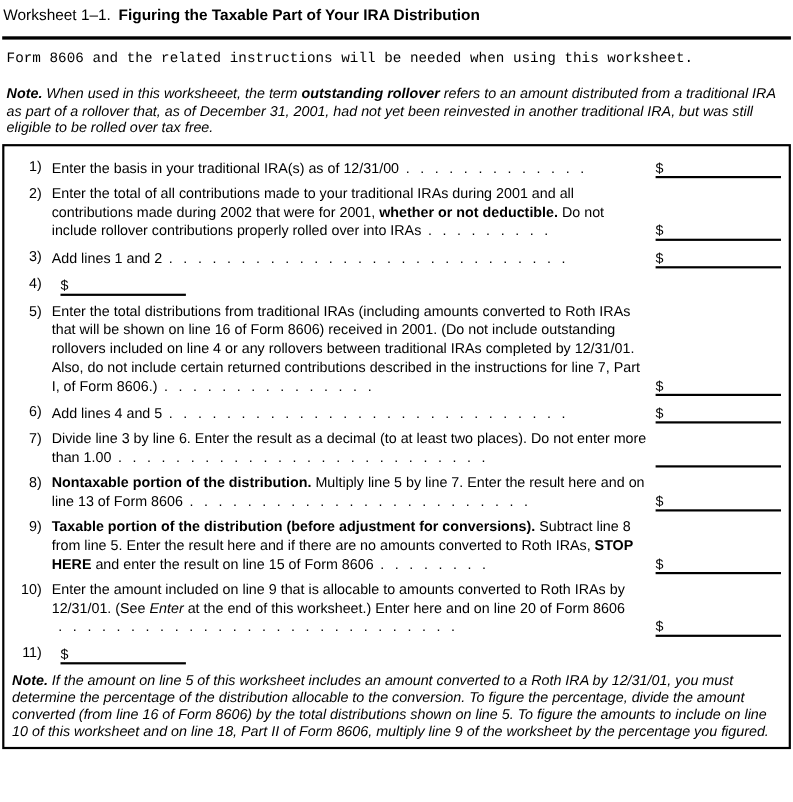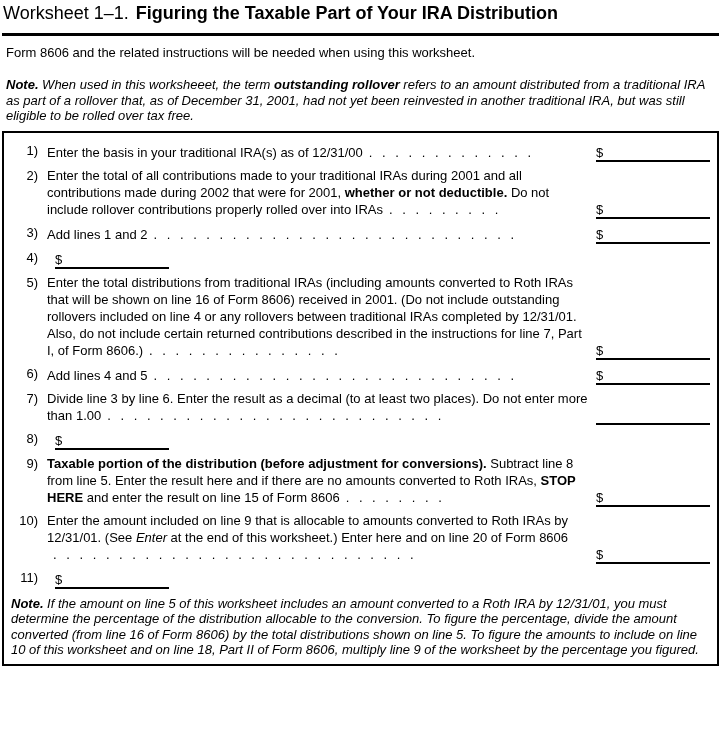--- a/index.html
+++ b/index.html
@@ -1,25 +1,25 @@
 <!DOCTYPE html>
 <html><head>
 <meta charset="utf-8">
 <style>
   html,body{margin:0;padding:0;background:#fff;color:#000;}
   body{width:721px;font-family:"Liberation Sans","DejaVu Sans",sans-serif;font-size:13px;}
   .page{padding:2px 2px 6px 2px;}
 
-  .title{font-size:18px;margin:2px 0 11px 1px;line-height:18px;}
+  .title{font-size:14px;margin:2px 0 11px 1px;line-height:18px;}
   .title-prefix{font-weight:normal;margin-right:7px;}
   .title-main{font-weight:bold;}
 
   .intro{margin:0 8px 10px 9px;line-height:16px;}
   .rule{border:0;border-top:3px solid #000;margin:0 0 9px 0;}
-  .form-note{margin:0 0 9px 4px;line-height:16px;}
+  .form-note{margin:0 0 9px 4px;line-height:16px;font-family:Liberation Mono, monospace;}
   .note{margin:16px 0 7px 4px;line-height:15.5px;font-style:italic;}
 
   .sb{font-weight:bold;}
   .si{font-style:italic;}
   .sbi{font-weight:bold;font-style:italic;}
 
   .ws-box{border:2px solid #000;padding:9px 7px 6px 6px;}
   .row{display:flex;align-items:flex-end;margin-bottom:6px;}
   .row-num{flex:none;width:28px;text-align:right;padding-right:9px;align-self:flex-start;line-height:17px;}
   .row-text{flex:1;line-height:17px;}
@@ -103,20 +103,21 @@
       <div class="row-num">7)</div>
       <div class="row-text"><span><span>Divide line 3 by line 6. Enter the result as a decimal (to at least two places). Do not enter more than 1.00</span></span><span class="dots">. . . . . . . . . . . . . . . . . . . . . . . . . .</span></div>
       <div class="row-amt">
           <span class="cur"></span>
           <span></span>
         </div>
     </div>
 
     <div class="row">
       <div class="row-num">8)</div>
+      <div class="row-text"><span><span class="sb">Nontaxable portion of the distribution.</span><span> Multiply line 5 by line 7. Enter the result here and on line 13 of Form 8606</span></span><span class="dots">. . . . . . . . . . . . . . . . . . . . . . . .</span></div>
       <div class="row-amt">
           <span class="cur">$</span>
           <span></span>
         </div>
     </div>
 
     <div class="row">
       <div class="row-num">9)</div>
       <div class="row-text"><span><span class="sb">Taxable portion of the distribution (before adjustment for conversions).</span><span> Subtract line 8 from line 5. Enter the result here and if there are no amounts converted to Roth IRAs, </span><span class="sb">STOP HERE</span><span> and enter the result on line 15 of Form 8606</span></span><span class="dots">. . . . . . . .</span></div>
       <div class="row-amt">

